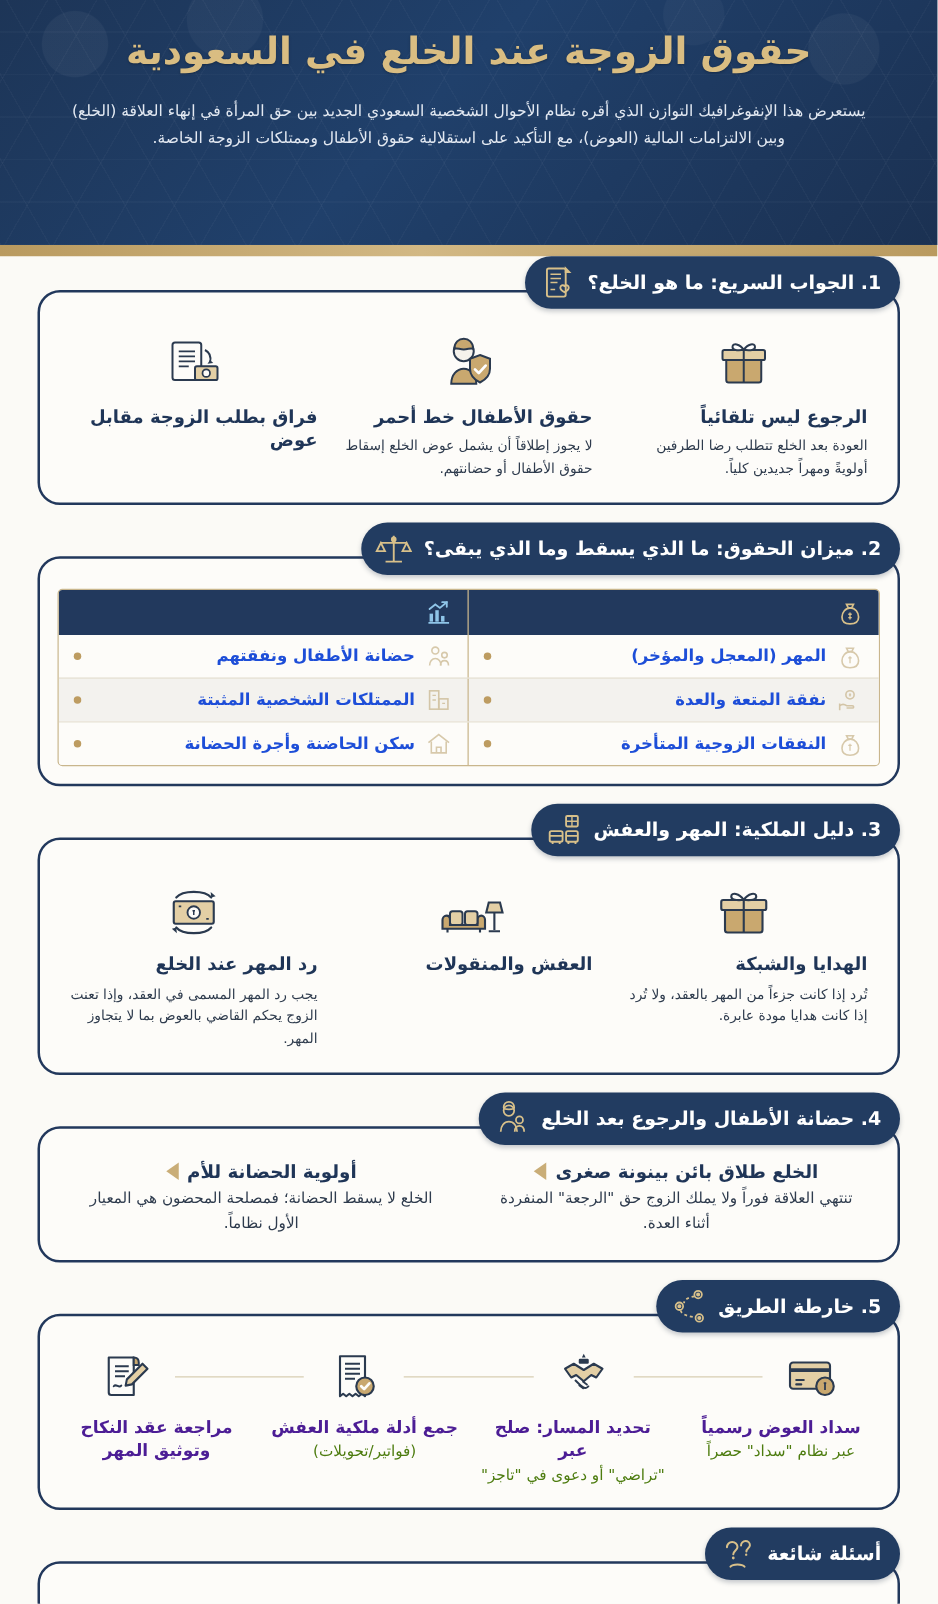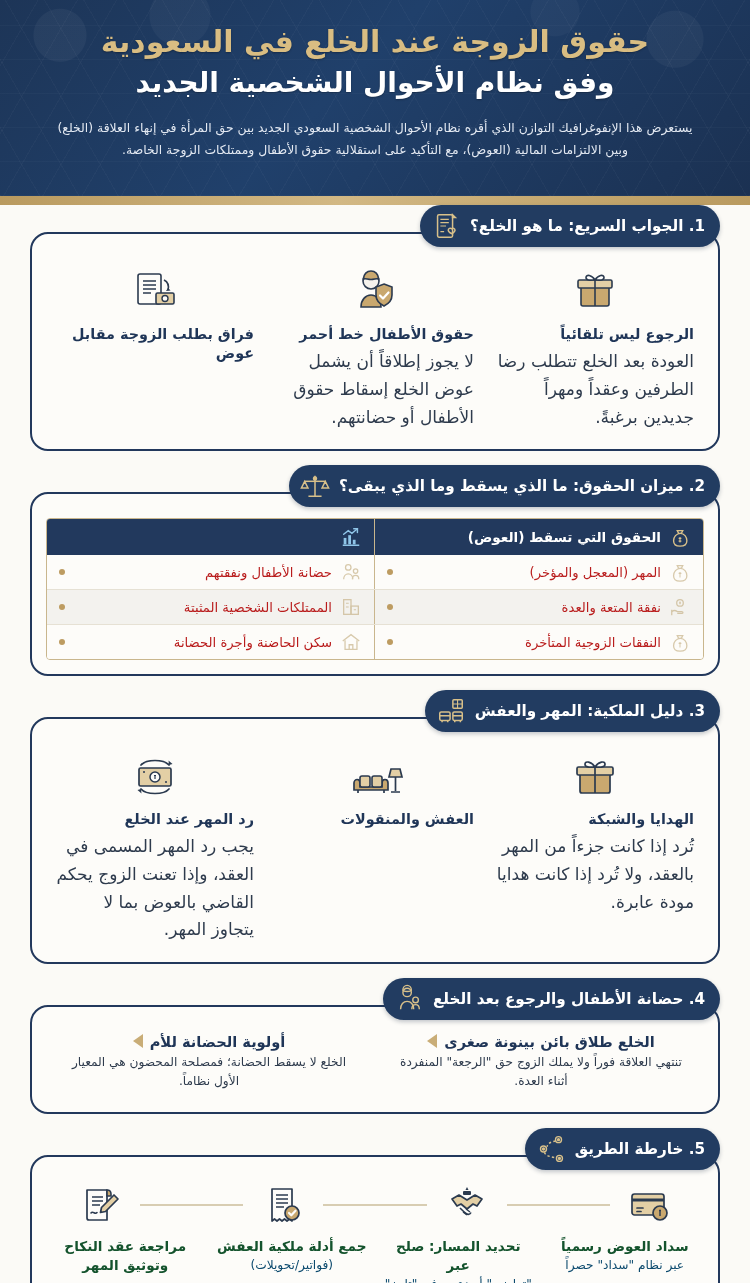--- a/index.html
+++ b/index.html
@@ -115,21 +115,21 @@
   .col-icon svg { display: block; }
   .col-title {
     color: #1f3557;
     font-size: 14.4px;
     font-weight: bold;
     line-height: 1.35;
     margin-bottom: 4px;
   }
   .col-desc {
     color: #2e3b4d;
-    font-size: 17px;
+    font-size: 11px;
     line-height: 1.62;
   }
 
   
   .table {
     border: 1.5px solid #c9b68d;
     border-radius: 4px;
     overflow: hidden;
   }
   .thead { display: flex; background: #22395d; }
@@ -157,23 +157,23 @@
     gap: 8px;
     padding: 6px 12px;
     min-height: 31px;
   }
   .td + .td { border-right: 1.5px solid #c9b68d; }
   .td-icon { flex: 0 0 22px; opacity: .6; }
   .td-dot { flex: 0 0 6px; width: 6px; height: 6px; border-radius: 50%; background: #bd9c61; }
   .td-label {
     flex: 1;
     text-align: right;
-    color: #b91c1c;
+    color: #1d4ed8;
     font-size: 13.2px;
-    font-weight: 400;
+    font-weight: 700;
   }
 
   
   .cols2 { display: flex; gap: 26px; }
   .col2 { flex: 1 1 50%; text-align: center; padding: 0 8px; }
   .c2-title-row { display: flex; align-items: center; justify-content: center; gap: 7px; margin-bottom: 3px; }
   .arrow-left {
     width: 0; height: 0;
     border-top: 7px solid transparent;
     border-bottom: 7px solid transparent;
@@ -183,30 +183,29 @@
   .c2-title { color: #1f3557; font-size: 14.6px; font-weight: bold; }
   .c2-desc { color: #2e3b4d; font-size: 12.2px; line-height: 1.62; }
 
   
   .road { position: relative; }
   .road-icons { display: flex; align-items: center; justify-content: space-between; padding: 0 22px; }
   .road-step { flex: 0 0 auto; width: 72px; display: flex; justify-content: center; }
   .road-line { flex: 1 1 auto; height: 1.6px; background: #d8cdb2; margin: 0 4px; }
   .road-labels { display: flex; margin-top: 8px; }
   .road-label { flex: 1 1 25%; text-align: center; padding: 0 8px; }
-  .rl-title { color: #14532d; font-size: 13.6px; font-weight: bold; line-height: 1.38; }
-  .rl-desc { color: #0c4a6e; font-size: 12.2px; line-height: 1.55; }
+  .rl-title { color: #4c1d95; font-size: 13.6px; font-weight: bold; line-height: 1.38; }
+  .rl-desc { color: #4d7c0f; font-size: 12.2px; line-height: 1.55; }
 </style>
 </head>
 <body>
 
 <div class="header">
   <div class="header-inner">
     <div class="title-line1">حقوق الزوجة عند الخلع في السعودية</div>
-    <div class="title-line2">وفق نظام الأحوال الشخصية الجديد</div>
     <div class="header-sub">يستعرض هذا الإنفوغرافيك التوازن الذي أقره نظام الأحوال الشخصية السعودي الجديد بين حق المرأة في إنهاء العلاقة (الخلع) وبين الالتزامات المالية (العوض)، مع التأكيد على استقلالية حقوق الأطفال وممتلكات الزوجة الخاصة.</div>
   </div>
 </div>
 <div class="gold-band"></div>
 
 <div class="section">
   <div class="sec-head-row">
     <div class="sec-badge">
       <span class="sec-badge-title">1. الجواب السريع: ما هو الخلع؟</span>
       <svg class="sec-badge-icon" viewBox="0 0 32 32" fill="none" stroke="#d8c08a" stroke-width="1.6">
@@ -223,21 +222,21 @@
       <div class="col">
         <div class="col-icon">
           <svg width="54" height="54" viewBox="0 0 54 54" fill="none">
             <rect x="13" y="22" width="28" height="20" rx="2" fill="#c9a86f" stroke="#2b3a4f" stroke-width="1.6"></rect>
             <rect x="10" y="16" width="34" height="8" rx="1.5" fill="#ddc characters" stroke="#2b3a4f" stroke-width="1.6" style="fill:#e3cfa5"></rect>
             <path d="M27 16v26" stroke="#2b3a4f" stroke-width="1.6"></path>
             <path d="M27 16c-3-5-9-6-9-2.5S24 16 27 16zM27 16c3-5 9-6 9-2.5S30 16 27 16z" fill="#fff" stroke="#2b3a4f" stroke-width="1.6"></path>
           </svg>
         </div>
         <div class="col-title">الرجوع ليس تلقائياً</div>
-        <div class="col-desc">العودة بعد الخلع تتطلب رضا الطرفين وعقداً ومهراً جديدين برغبةً.</div>
+        <div class="col-desc">العودة بعد الخلع تتطلب رضا الطرفين أولويةً ومهراً جديدين كلياً.</div>
       </div>
       <div class="col">
         <div class="col-icon">
           <svg width="54" height="54" viewBox="0 0 54 54" fill="none">
             <circle cx="23" cy="17" r="8" fill="#f5f2ec" stroke="#2b3a4f" stroke-width="1.6"></circle>
             <path d="M15.5 15c0-5 3.5-8 7.5-8s7.5 3 7.5 8c-2-1-4 .5-7.5.5S17.5 14 15.5 15z" fill="#c9a86f" stroke="#2b3a4f" stroke-width="1.6"></path>
             <path d="M13 43c0-7 4.5-12 10-12s10 5 10 12z" fill="#c9a86f" stroke="#2b3a4f" stroke-width="1.6"></path>
             <path d="M36 20l8 3v8c0 6-4 9-8 11-4-2-8-5-8-11v-8z" fill="#c9a86f" stroke="#2b3a4f" stroke-width="1.6"></path>
             <path d="M32 31.5l3 3 5.5-6" stroke="#fff" stroke-width="2.2" stroke-linecap="round" stroke-linejoin="round"></path>
           </svg>
@@ -276,21 +275,20 @@
   </div>
   <div class="sec-body" style="padding:24px 14px 14px;">
     <div class="table">
       <div class="thead">
         <div class="th">
           <svg viewBox="0 0 24 24" width="22" height="22" fill="none" stroke="#d8c08a" stroke-width="1.5">
             <path d="M9 5h6l-1.5 3h-3z"></path>
             <path d="M12.5 8c4 0 7 4 7 8s-3 6-7.5 6S5 20 5 16s3-8 7.5-8z"></path>
             <path d="M12 12v6M10.5 13.5h3M10.5 16.5h3" stroke-width="1.2"></path>
           </svg>
-          <span class="th-label">الحقوق التي تسقط (العوض)</span>
         </div>
         <div class="th">
           <svg viewBox="0 0 24 24" width="22" height="22" fill="none" stroke="#8fc5e8" stroke-width="1.6">
             <path d="M3 21h18" stroke="#8fc5e8"></path>
             <rect x="4" y="13" width="3" height="7" fill="#8fc5e8" stroke="none"></rect>
             <rect x="9" y="10" width="3" height="10" fill="#8fc5e8" stroke="none"></rect>
             <rect x="14" y="15" width="3" height="5" fill="#8fc5e8" stroke="none"></rect>
             <path d="M4 9l5-4 4 3 6-5" stroke-linecap="round"></path>
             <path d="M15 3h4v4" stroke-linecap="round"></path>
           </svg>

